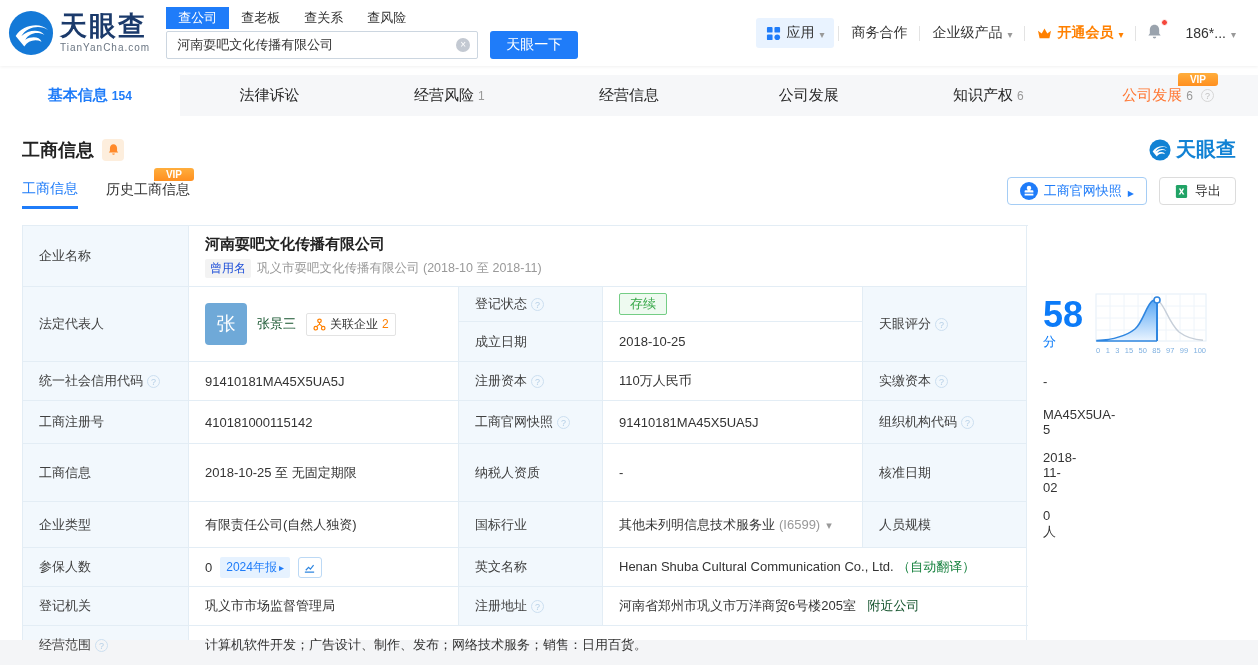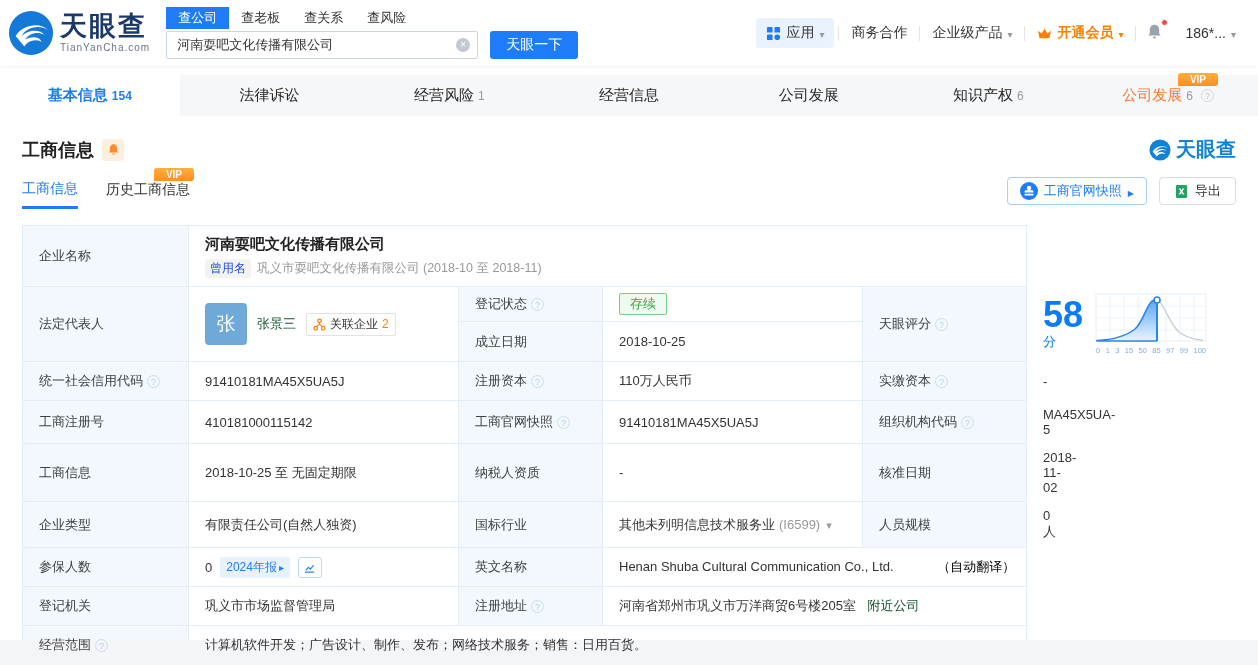--- a/index.html
+++ b/index.html
@@ -107,21 +107,21 @@
   .chart-box { display:flex; flex-direction:column; }
   .ticks { width:112px; display:flex; justify-content:space-between; font-size:7.5px; color:#7fb0e0;
     margin-top:1px; padding:0 1px; }
   .ind-code { color:#999; margin-left:4px; }
   .ind-caret::after { content:"▾"; color:#999; font-size:11px; margin-left:6px; }
   .insured-wrap { display:flex; align-items:center; gap:8px; }
   .tag-report { background:#e6f2ff; color:#1f7cf9; font-size:12px; padding:2px 6px; border-radius:2px; cursor:pointer; }
   .tag-report::after { content:"▸"; margin-left:2px; font-size:10px; }
   .icon-box { width:24px; height:21px; border:1px solid #bcd9f5; border-radius:3px; display:flex;
     align-items:center; justify-content:center; cursor:pointer; }
-  .note { color:#000000;margin-left:40px; }
+  .note { color:#15803d; }
   .footer-strip { height:25px; background:#f4f5f7; }
 </style>
 </head>
 <body>
 
 <div class="page">
 
   <div class="header">
     <div class="logo">
       <svg viewBox="0 0 48 48">

